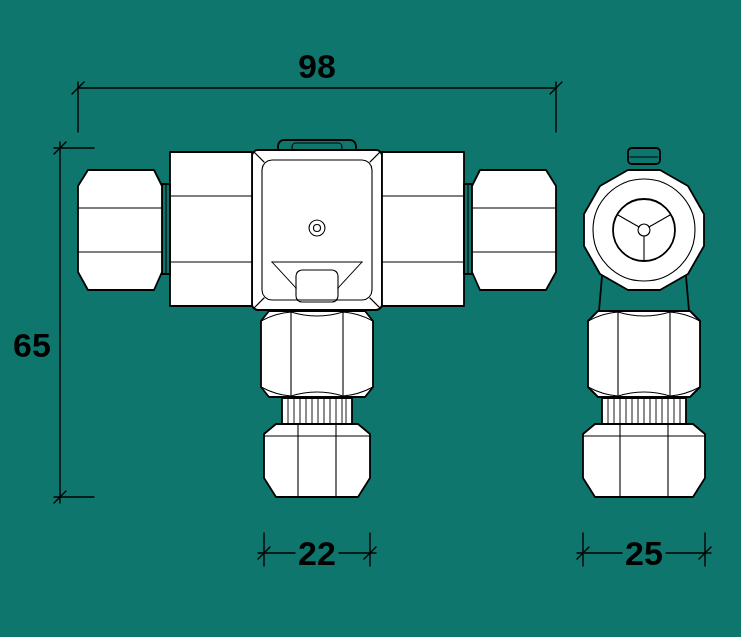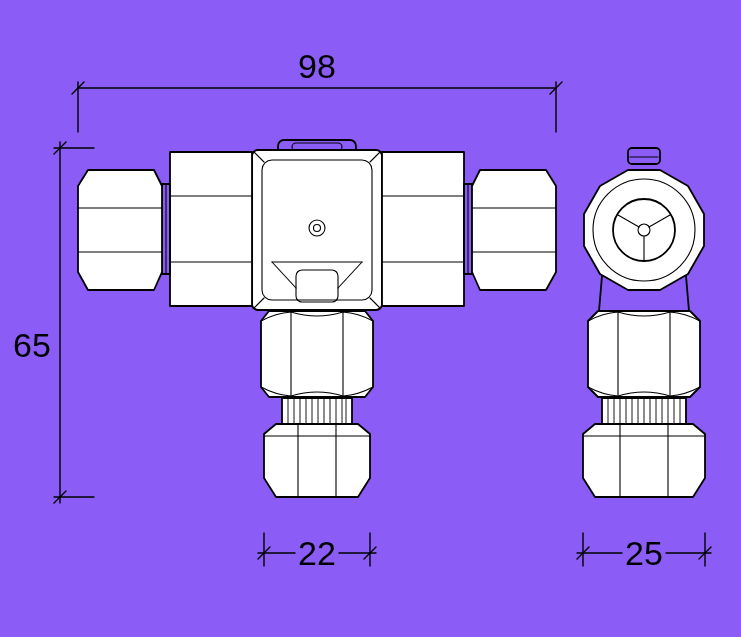--- a/index.html
+++ b/index.html
@@ -1,21 +1,22 @@
 <!DOCTYPE html>
 <html><head>
 <meta charset="utf-8">
 <style>
   html,body{margin:0;padding:0;background:#ffffff;}
   .sheet{
     position:relative;
     width:741px;height:637px;
-    background:#8b5cf6;
+    background:#0f766e;
     font-family:"Liberation Sans",sans-serif;
     overflow:hidden;
+    font-weight:bold;
   }
   svg{display:block}
   svg text{
     font-family:"Liberation Sans",sans-serif;
     font-size:34px;
     fill:#000000;
   }
   .outline{fill:none;stroke:#000;stroke-width:1.8;stroke-linejoin:round;stroke-linecap:round}
   .white{fill:#ffffff;stroke:#000;stroke-width:1.8;stroke-linejoin:round}
   .thin{fill:none;stroke:#000;stroke-width:1.1;stroke-linecap:round}

